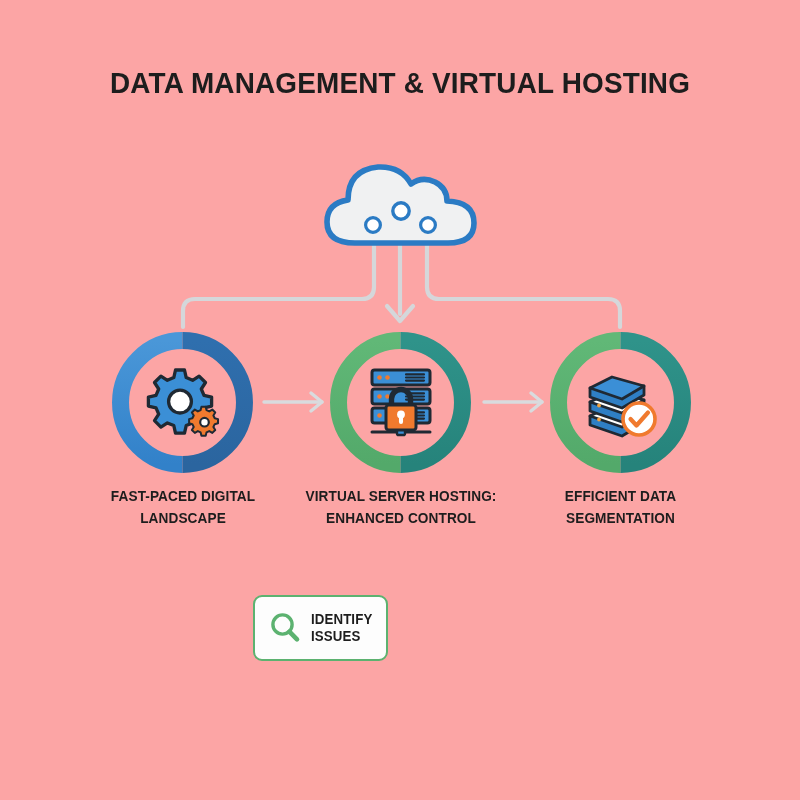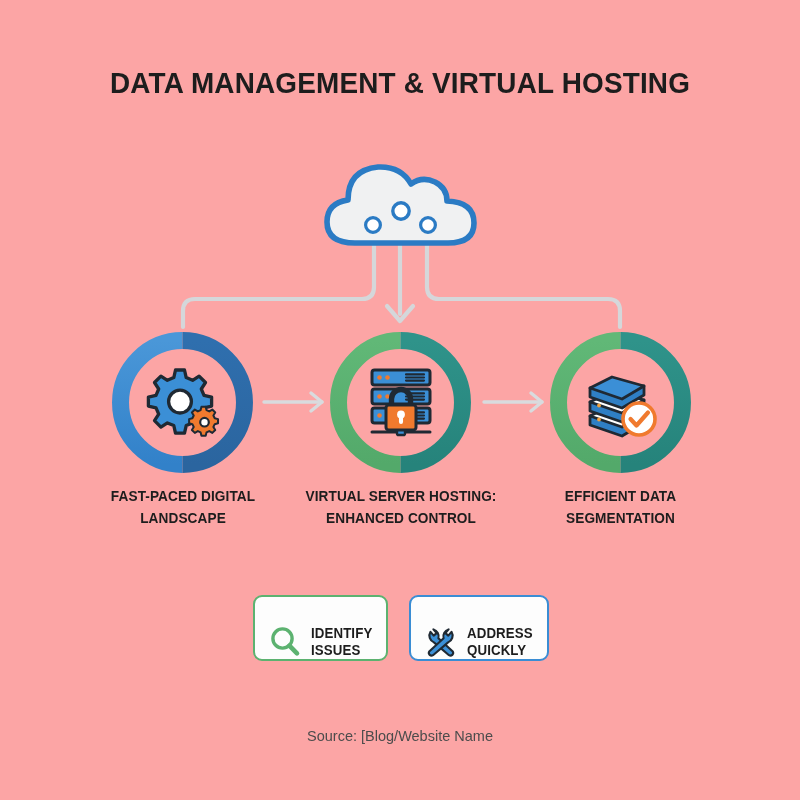--- a/index.html
+++ b/index.html
@@ -85,21 +85,21 @@
   .caption-3 { left: 508px; top: 486px; width: 225px; }
 
   
   .pill {
     position: absolute;
     height: 66px;
     border-radius: 9px;
     border: 2.4px solid #5cb270;
     background: #fdfdfd;
     display: flex;
-    align-items: flex-end;
+    align-items: center;
     box-sizing: border-box;
     padding-left: 13px;
   }
   .pill-identify { left: 253px; top: 595px; width: 135px; border-color: #5cb270; }
   .pill-address  { left: 409px; top: 595px; width: 140px; border-color: #3a8dd4; }
 
   .pill-icon {
     width: 34px;
     height: 34px;
     flex: none;
@@ -281,32 +281,15 @@
 
   <div class="pill pill-identify">
     <svg class="pill-icon" viewBox="0 0 34 34">
       <circle cx="14.5" cy="13.5" r="9.6" fill="none" stroke="#5cb270" stroke-width="3.4"></circle>
       <path d="M 21.4 20.6 L 29 28.4" stroke="#5cb270" stroke-width="4.6" stroke-linecap="round"></path>
     </svg>
     <div class="pill-text">IDENTIFY
 ISSUES</div>
   </div>
 
-  <div class="pill pill-address">
-    <svg class="pill-icon" viewBox="0 0 34 34">
-
-      <path d="M 9.4 4.4 L 12.6 8.1 L 9.7 10.6 L 6.5 6.9
-               A 7.2 7.2 0 0 0 9.9 17.4 L 25 30.2
-               A 2.7 2.7 0 0 0 28.8 26.6 L 14.4 13.2
-               A 7.2 7.2 0 0 0 9.4 4.4 Z" fill="#3b8fd6" stroke="#1f2933" stroke-width="2.1" stroke-linejoin="round"></path>
-
-      <path d="M 24.6 4.4 L 21.4 8.1 L 24.3 10.6 L 27.5 6.9
-               A 7.2 7.2 0 0 1 24.1 17.4 L 9 30.2
-               A 2.7 2.7 0 0 1 5.2 26.6 L 19.6 13.2
-               A 7.2 7.2 0 0 1 24.6 4.4 Z" fill="#3b8fd6" stroke="#1f2933" stroke-width="2.1" stroke-linejoin="round"></path>
-    </svg>
-    <div class="pill-text">ADDRESS
-QUICKLY</div>
-  </div>
-
-  <div class="source">Source: [Blog/Website Name</div>
+
 
 </div>
 
 </body></html>

